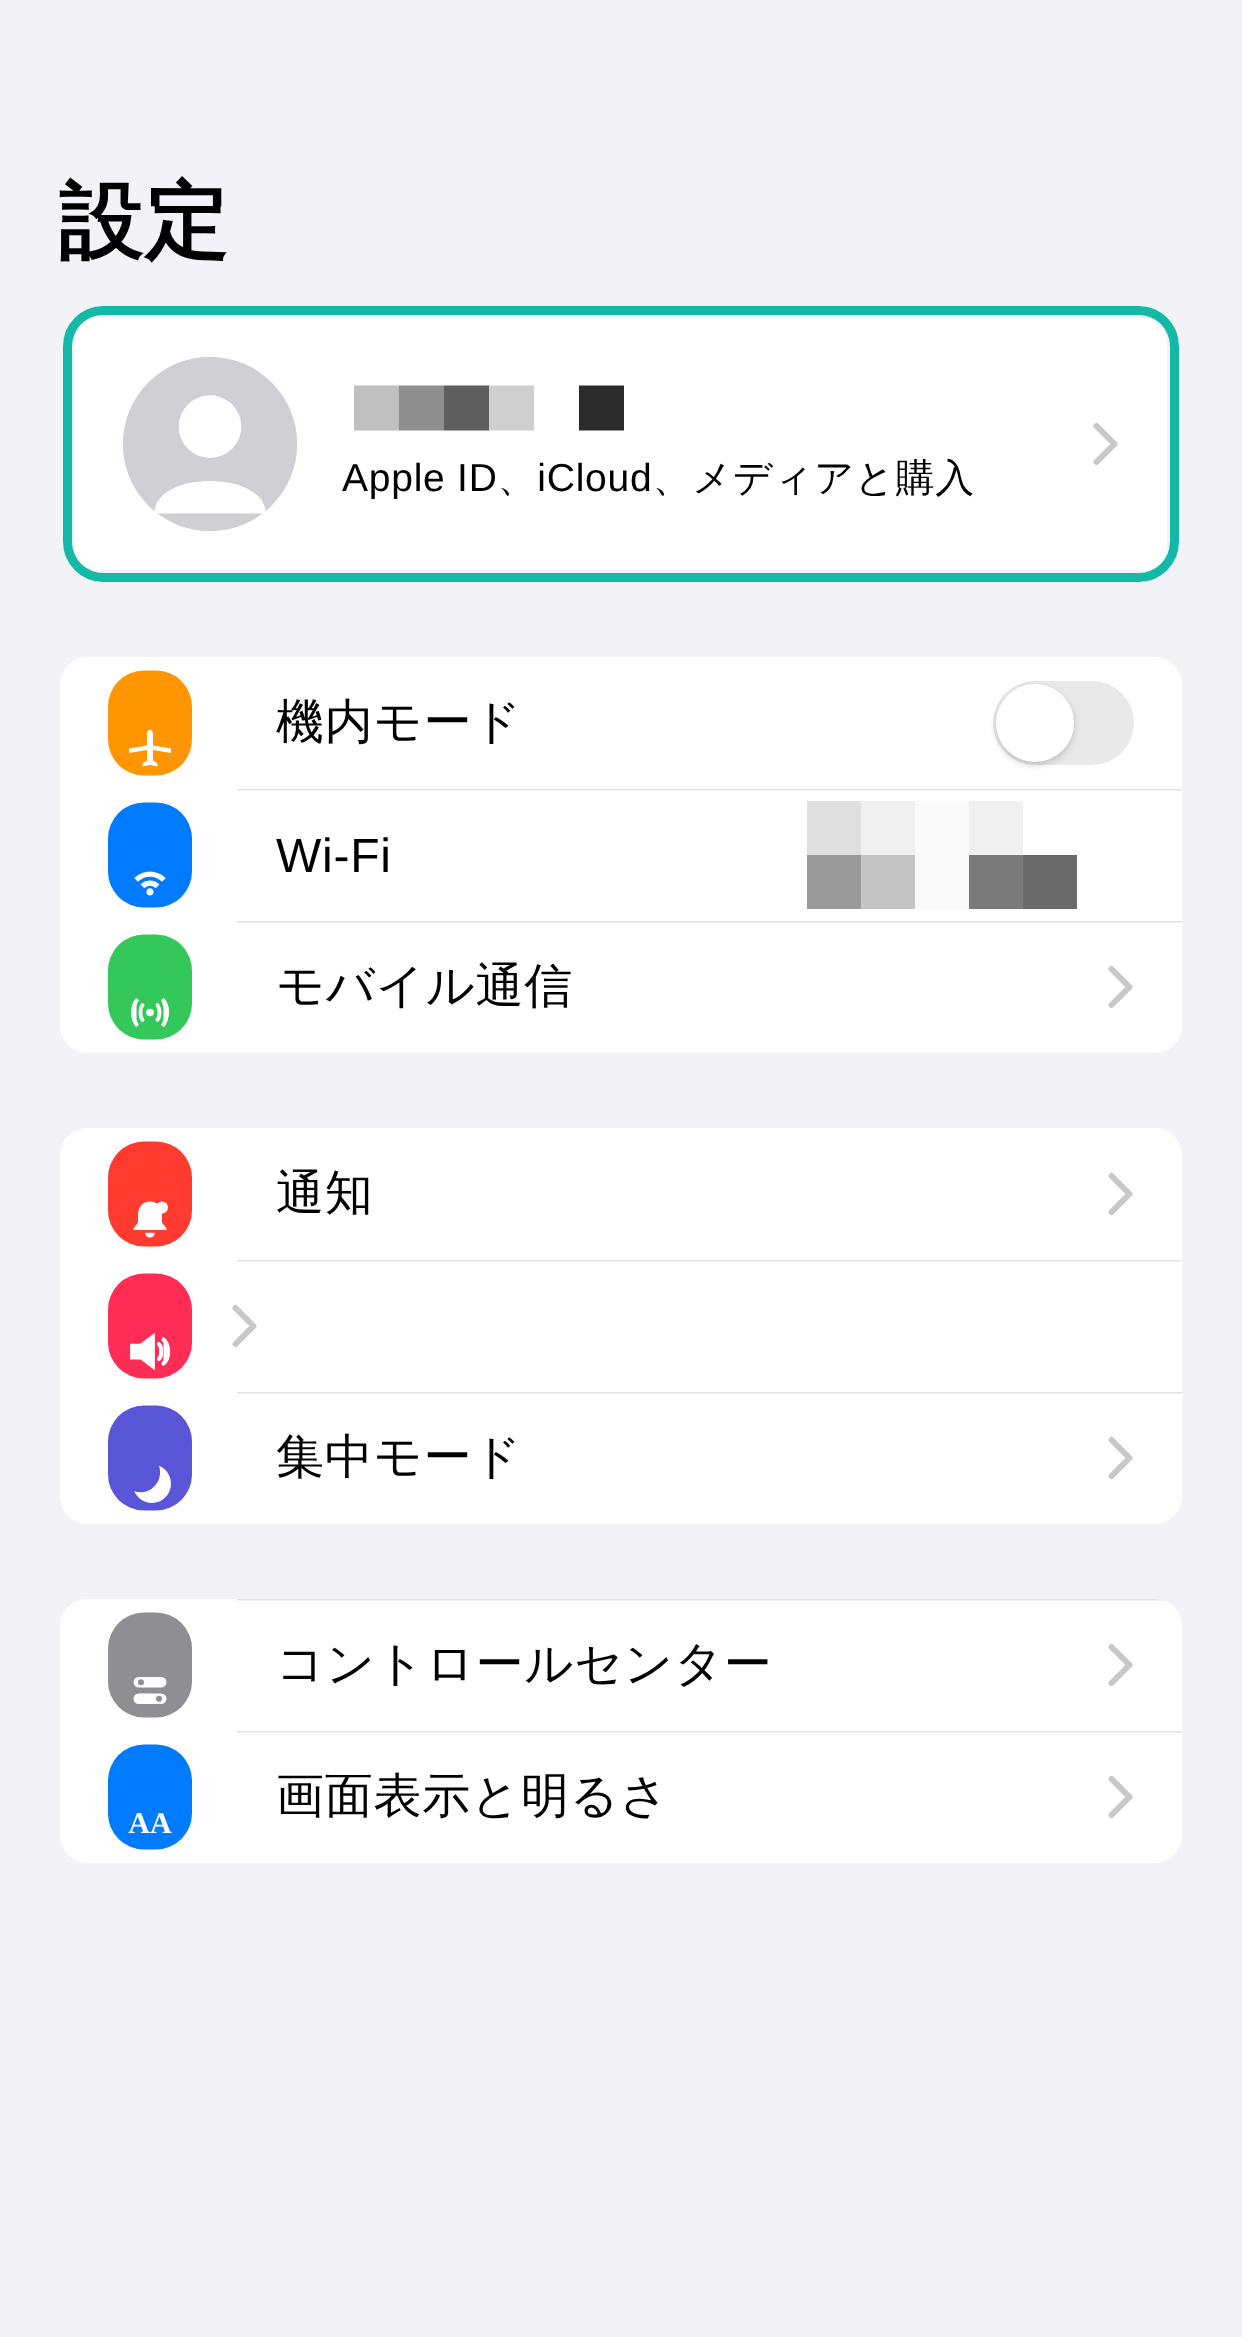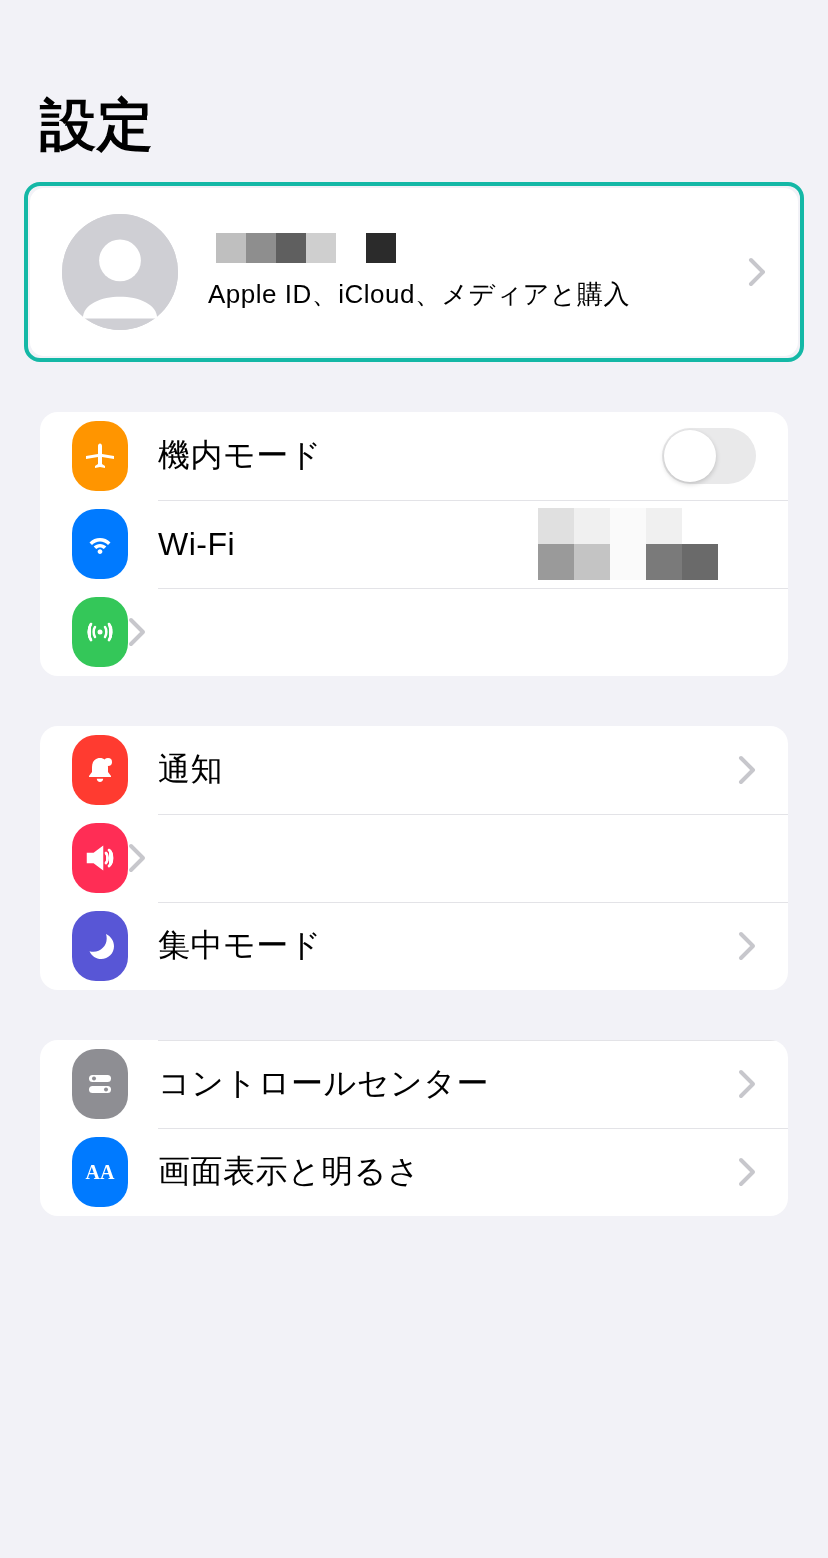--- a/index.html
+++ b/index.html
@@ -12,27 +12,27 @@
       width: 828px;
       height: 1558px;
       background: #f2f2f7;
       font-family: -apple-system, "Hiragino Sans", "Helvetica Neue", sans-serif;
       overflow: hidden;
     }
     .page-title {
       font-size: 56px;
       font-weight: 700;
       color: #000;
-      padding: 88px 0 18px 40px;
+      padding: 110px 0 18px 40px;
       letter-spacing: 1px;
     }
     .highlight-box {
-      margin: 0 24px;
-      border: 4px solid #14b8a6;
-      border-radius: 16px;
+      margin: 0 42px;
+      border: 6px solid #14b8a6;
+      border-radius: 27px;
       padding: 2px;
     }
     .section {
       margin: 50px 40px 0 40px;
       background: #fff;
       border-radius: 18px;
       overflow: hidden;
     }
     .section-tight {
       margin: 0;
@@ -72,36 +72,37 @@
       font-size: 26px;
       color: #000;
       letter-spacing: 0.5px;
     }
     .row {
       display: flex;
       align-items: center;
       min-height: 88px;
       padding: 0 32px;
       position: relative;
+      gap: 26px;
     }
     .row + .row .divider,
     .row .divider {
       position: absolute;
       left: 118px;
       right: 0;
       top: 0;
       height: 1px;
       background: #e3e3e7;
     }
     .icon-box {
       width: 56px;
       height: 70px;
       border-radius: 24px;
       display: flex;
-      align-items: center;
+      align-items: flex-end;
       justify-content: center;
       flex-shrink: 0;
     }
     .icon-box svg { width: 36px; height: 36px; }
     .row-label {
       font-size: 32px;
       color: #000;
       margin-left: 30px;
       flex: 1;
       letter-spacing: 0.5px;
@@ -220,20 +221,21 @@
 
   <div class="row">
     <div class="divider"></div>
     <div class="icon-box c-green">
       <svg viewBox="0 0 36 36">
         <path fill="#fff" d="M9 10c-3 4-3 12 0 16m18-16c3 4 3 12 0-0c3 4 3 12 0 16" stroke="#fff" stroke-width="2.5" stroke-linecap="round"></path>
         <path fill="none" stroke="#fff" stroke-width="2.5" stroke-linecap="round" d="M9 10c-3 4-3 12 0 16 M27 10c3 4 3 12 0 16 M13 13c-1.8 2.5-1.8 7.5 0 10 M23 13c1.8 2.5 1.8 7.5 0 10"></path>
         <circle cx="18" cy="18" r="2.5" fill="#fff"></circle>
       </svg>
     </div>
+    <div class="row-label">モバイル通信</div>
     <div class="chevron">
       <svg viewBox="0 0 18 30">
           <polyline points="3,3 15,15 3,27" fill="none" stroke="#c7c7cc" stroke-width="4" stroke-linecap="round" stroke-linejoin="round"></polyline>
         </svg>
     </div>
   </div>
 </div>
 
 <div class="section">
   <div class="row">

